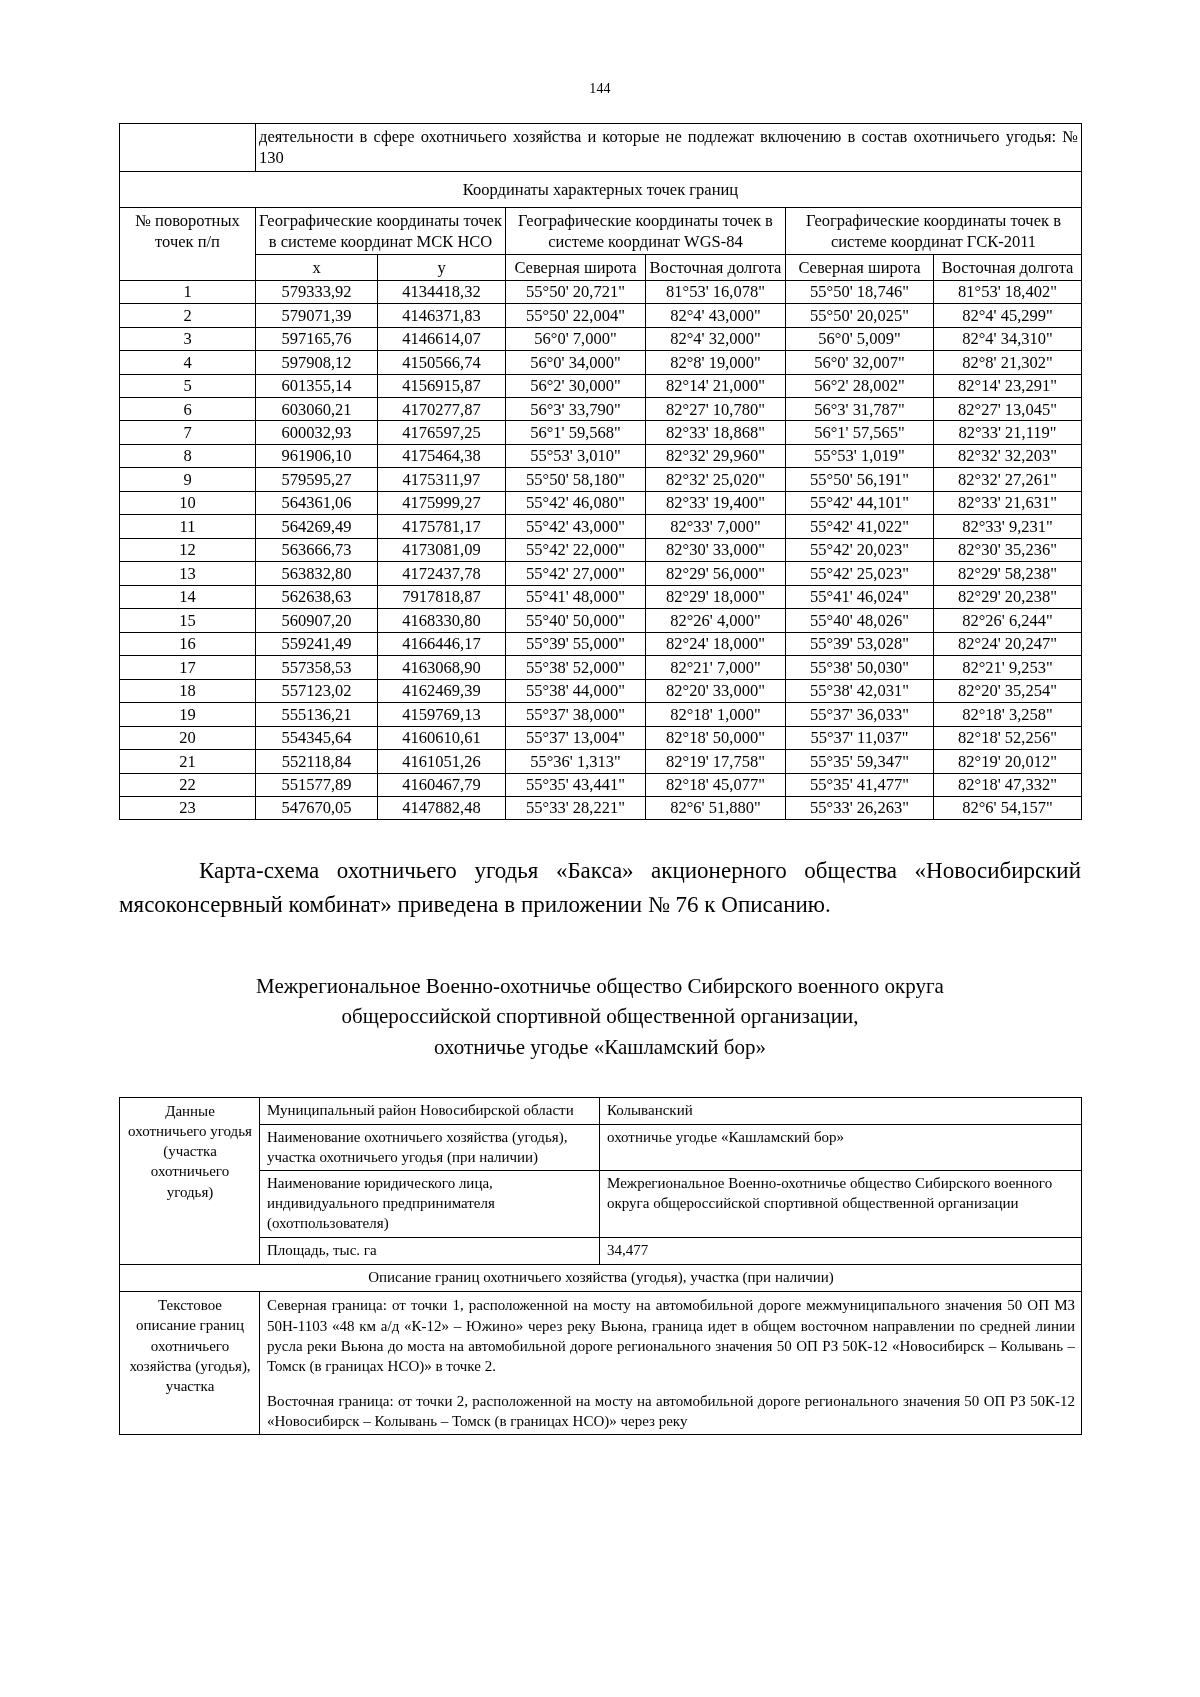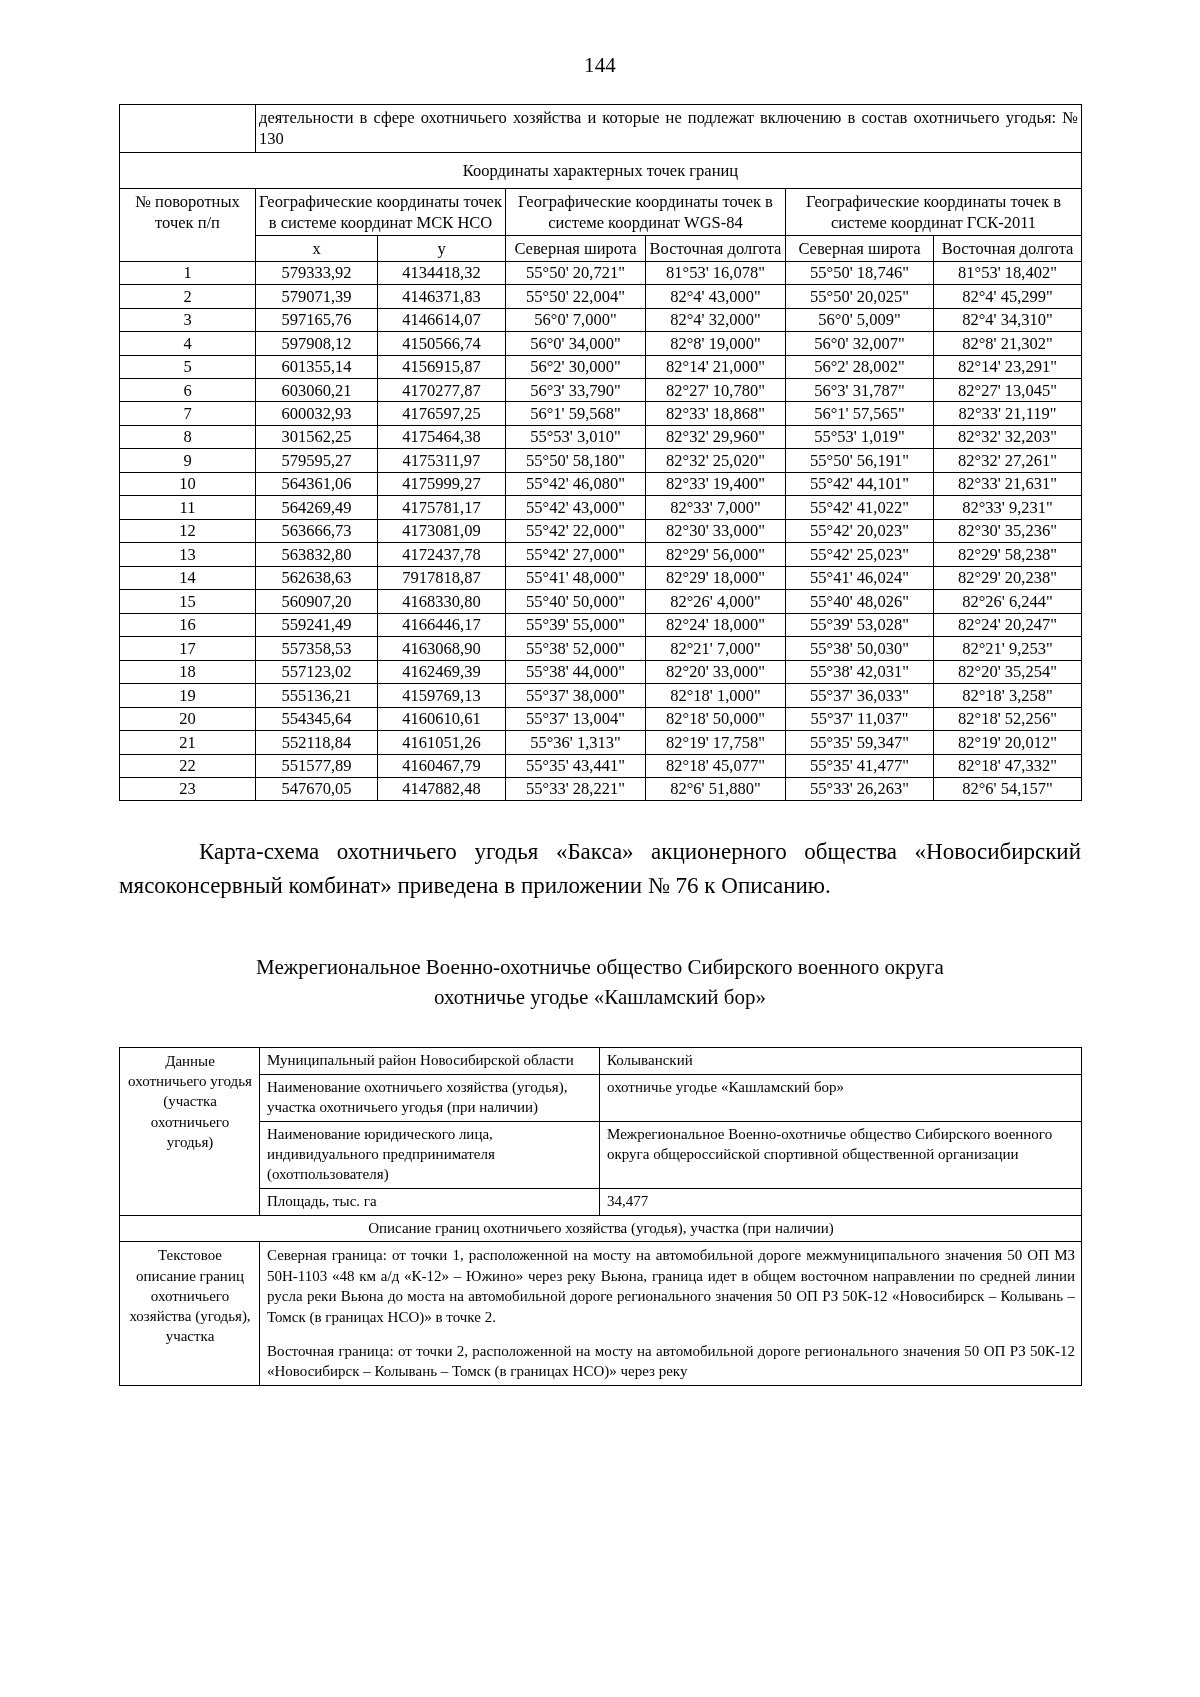--- a/index.html
+++ b/index.html
@@ -18,24 +18,25 @@
   }
   .page {
     position: relative;
     width: 1200px;
     min-height: 1697px;
     box-sizing: border-box;
     padding: 0;
   }
   .page-number {
     text-align: center;
-    font-size: 21px;
+    font-size: 14px;
     padding-top: 53px;
     padding-bottom: 26px;
     letter-spacing: 0.2px;
+    margin-top: 28px;
   }
   .content {
     margin: 0 auto;
     width: 962px;
   }
 
   
   table.doc-table {
     border-collapse: collapse;
     width: 962px;
@@ -198,21 +199,21 @@
             <td class="num">7</td>
             <td class="num">600032,93</td>
             <td class="num">4176597,25</td>
             <td class="num">56°1' 59,568"</td>
             <td class="num">82°33' 18,868"</td>
             <td class="num">56°1' 57,565"</td>
             <td class="num">82°33' 21,119"</td>
           </tr>
           <tr>
             <td class="num">8</td>
-            <td class="num">301562,25</td>
+            <td class="num">961906,10</td>
             <td class="num">4175464,38</td>
             <td class="num">55°53' 3,010"</td>
             <td class="num">82°32' 29,960"</td>
             <td class="num">55°53' 1,019"</td>
             <td class="num">82°32' 32,203"</td>
           </tr>
           <tr>
             <td class="num">9</td>
             <td class="num">579595,27</td>
             <td class="num">4175311,97</td>
@@ -349,20 +350,21 @@
           </tr>
         </tbody>
     </table>
 
     <div class="par-block">
       <p class="body-par">Карта-схема охотничьего угодья «Бакса» акционерного общества «Новосибирский мясоконсервный комбинат» приведена в приложении № 76 к Описанию.</p>
     </div>
 
     <div class="title-block">
       <h2 class="center-title">Межрегиональное Военно-охотничье общество Сибирского военного округа</h2>
+      <h2 class="center-title">общероссийской спортивной общественной организации,</h2>
       <h2 class="center-title">охотничье угодье «Кашламский бор»</h2>
     </div>
 
     <table class="doc-table info">
       <colgroup>
         <col style="width:140px">
         <col style="width:340px">
         <col style="width:482px">
       </colgroup>
       <tbody>

